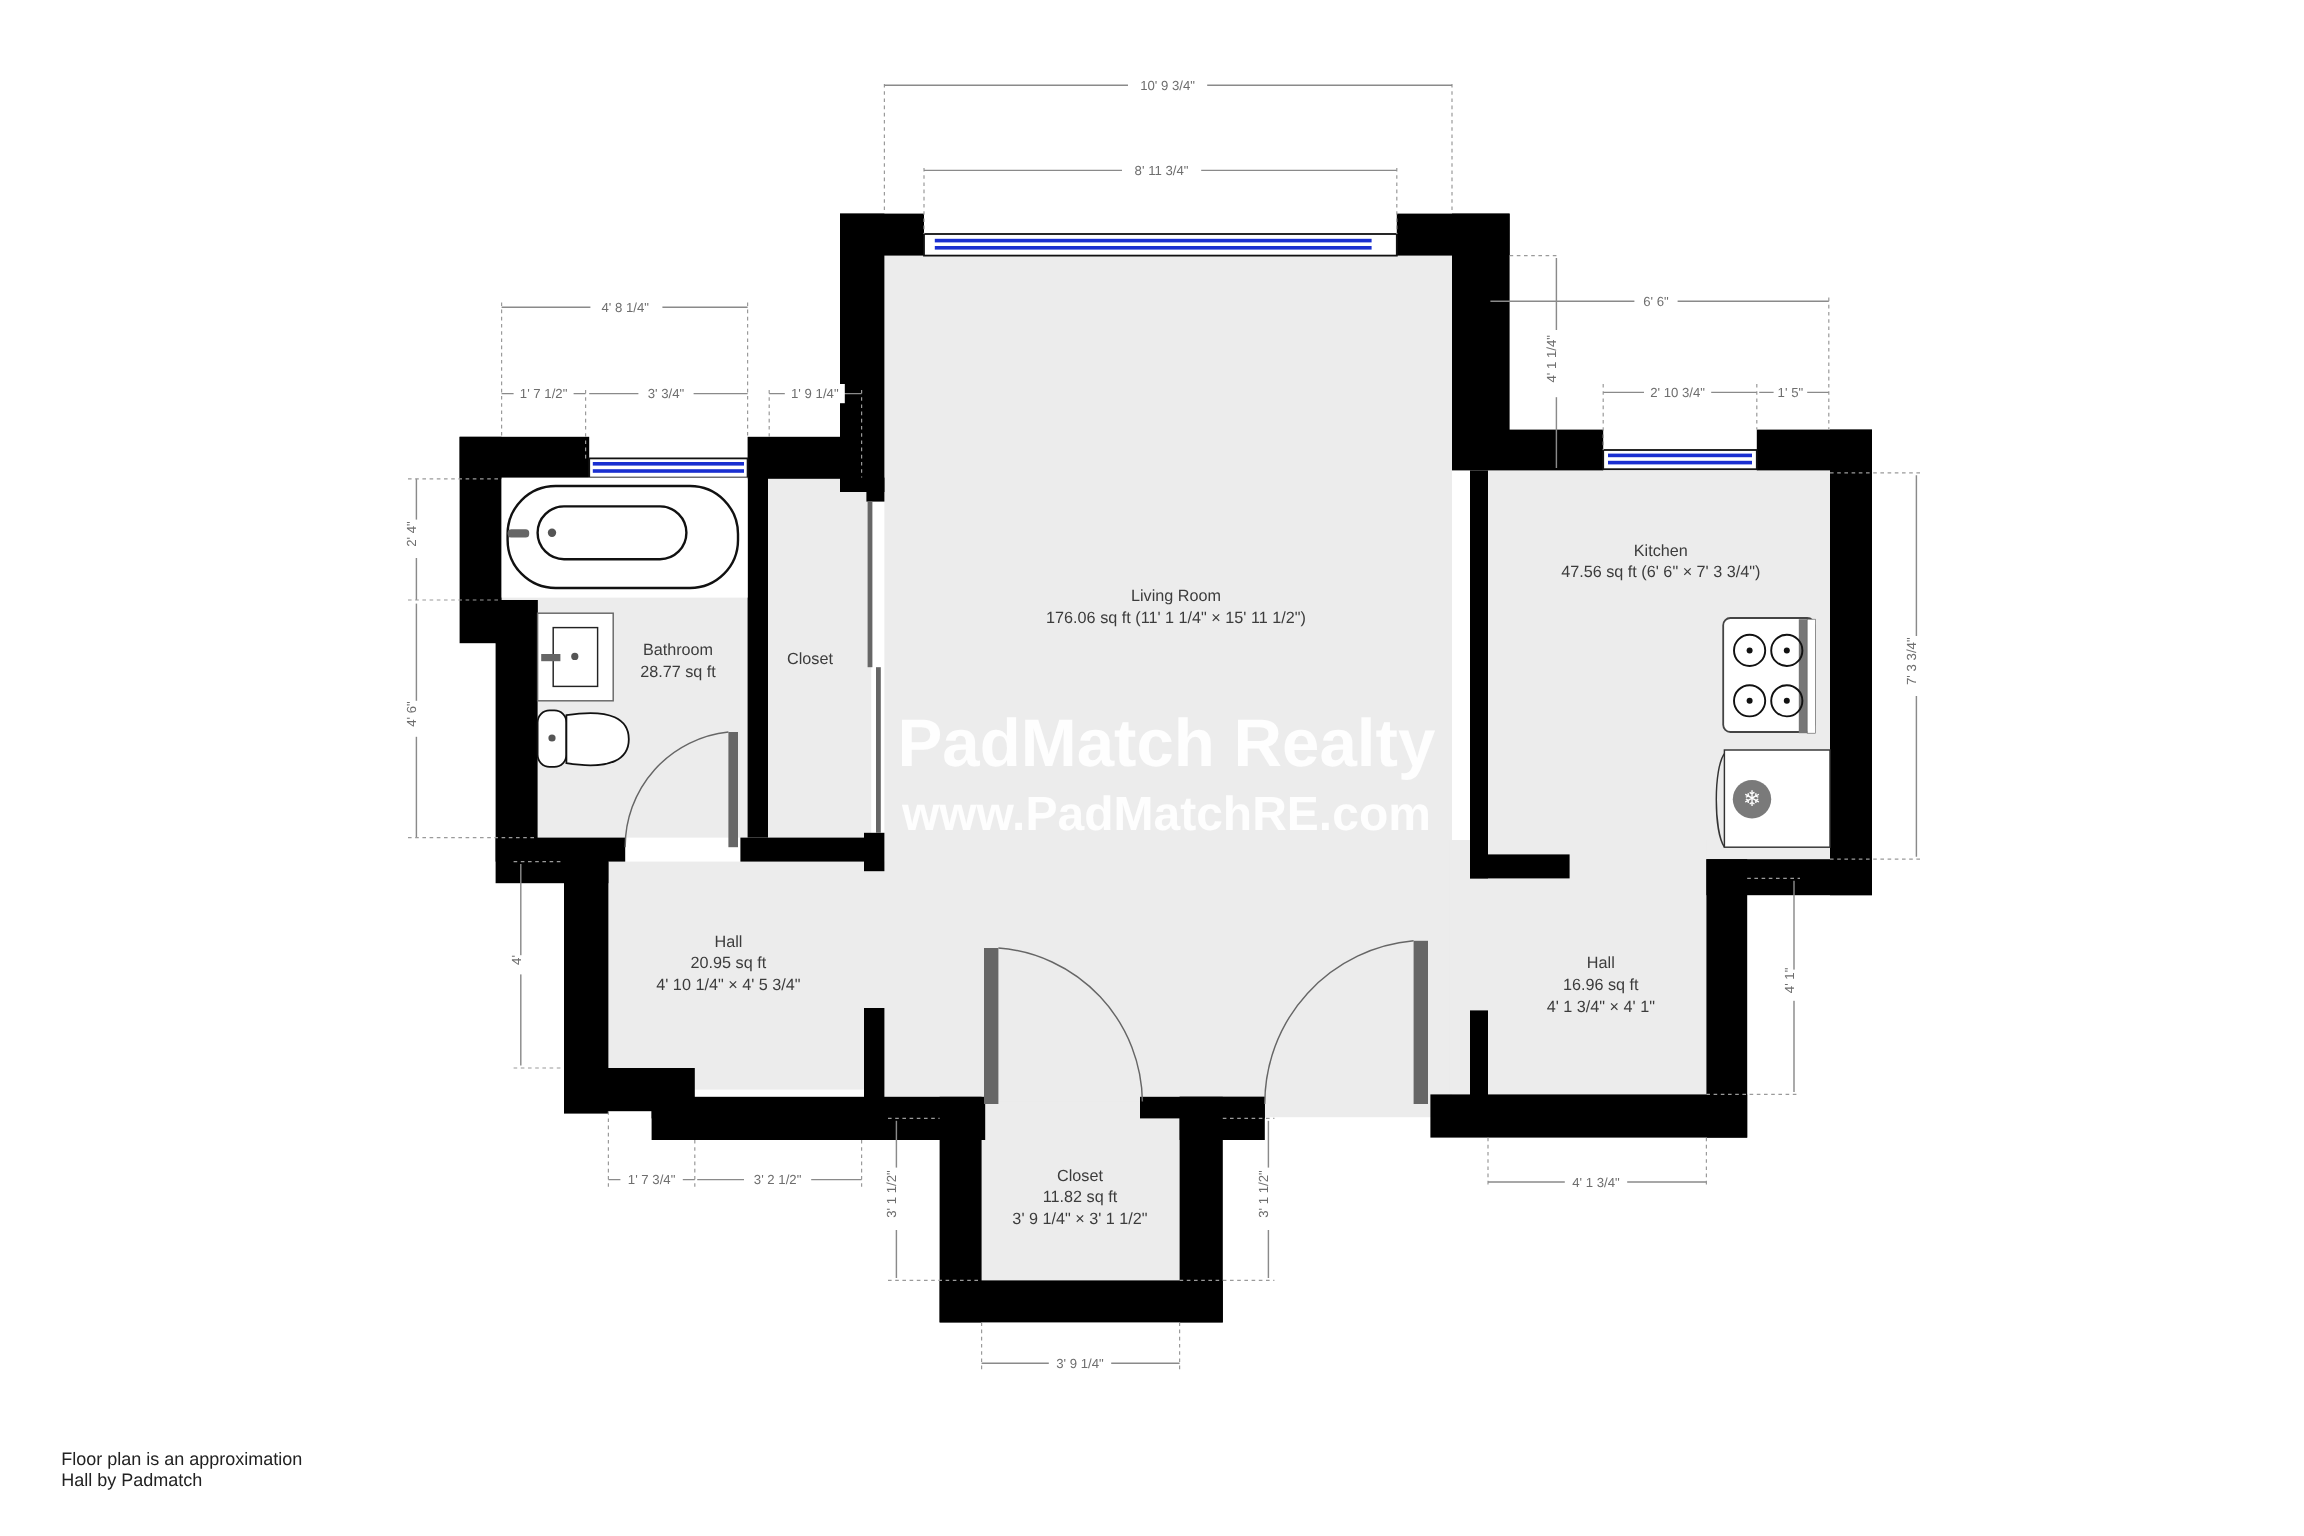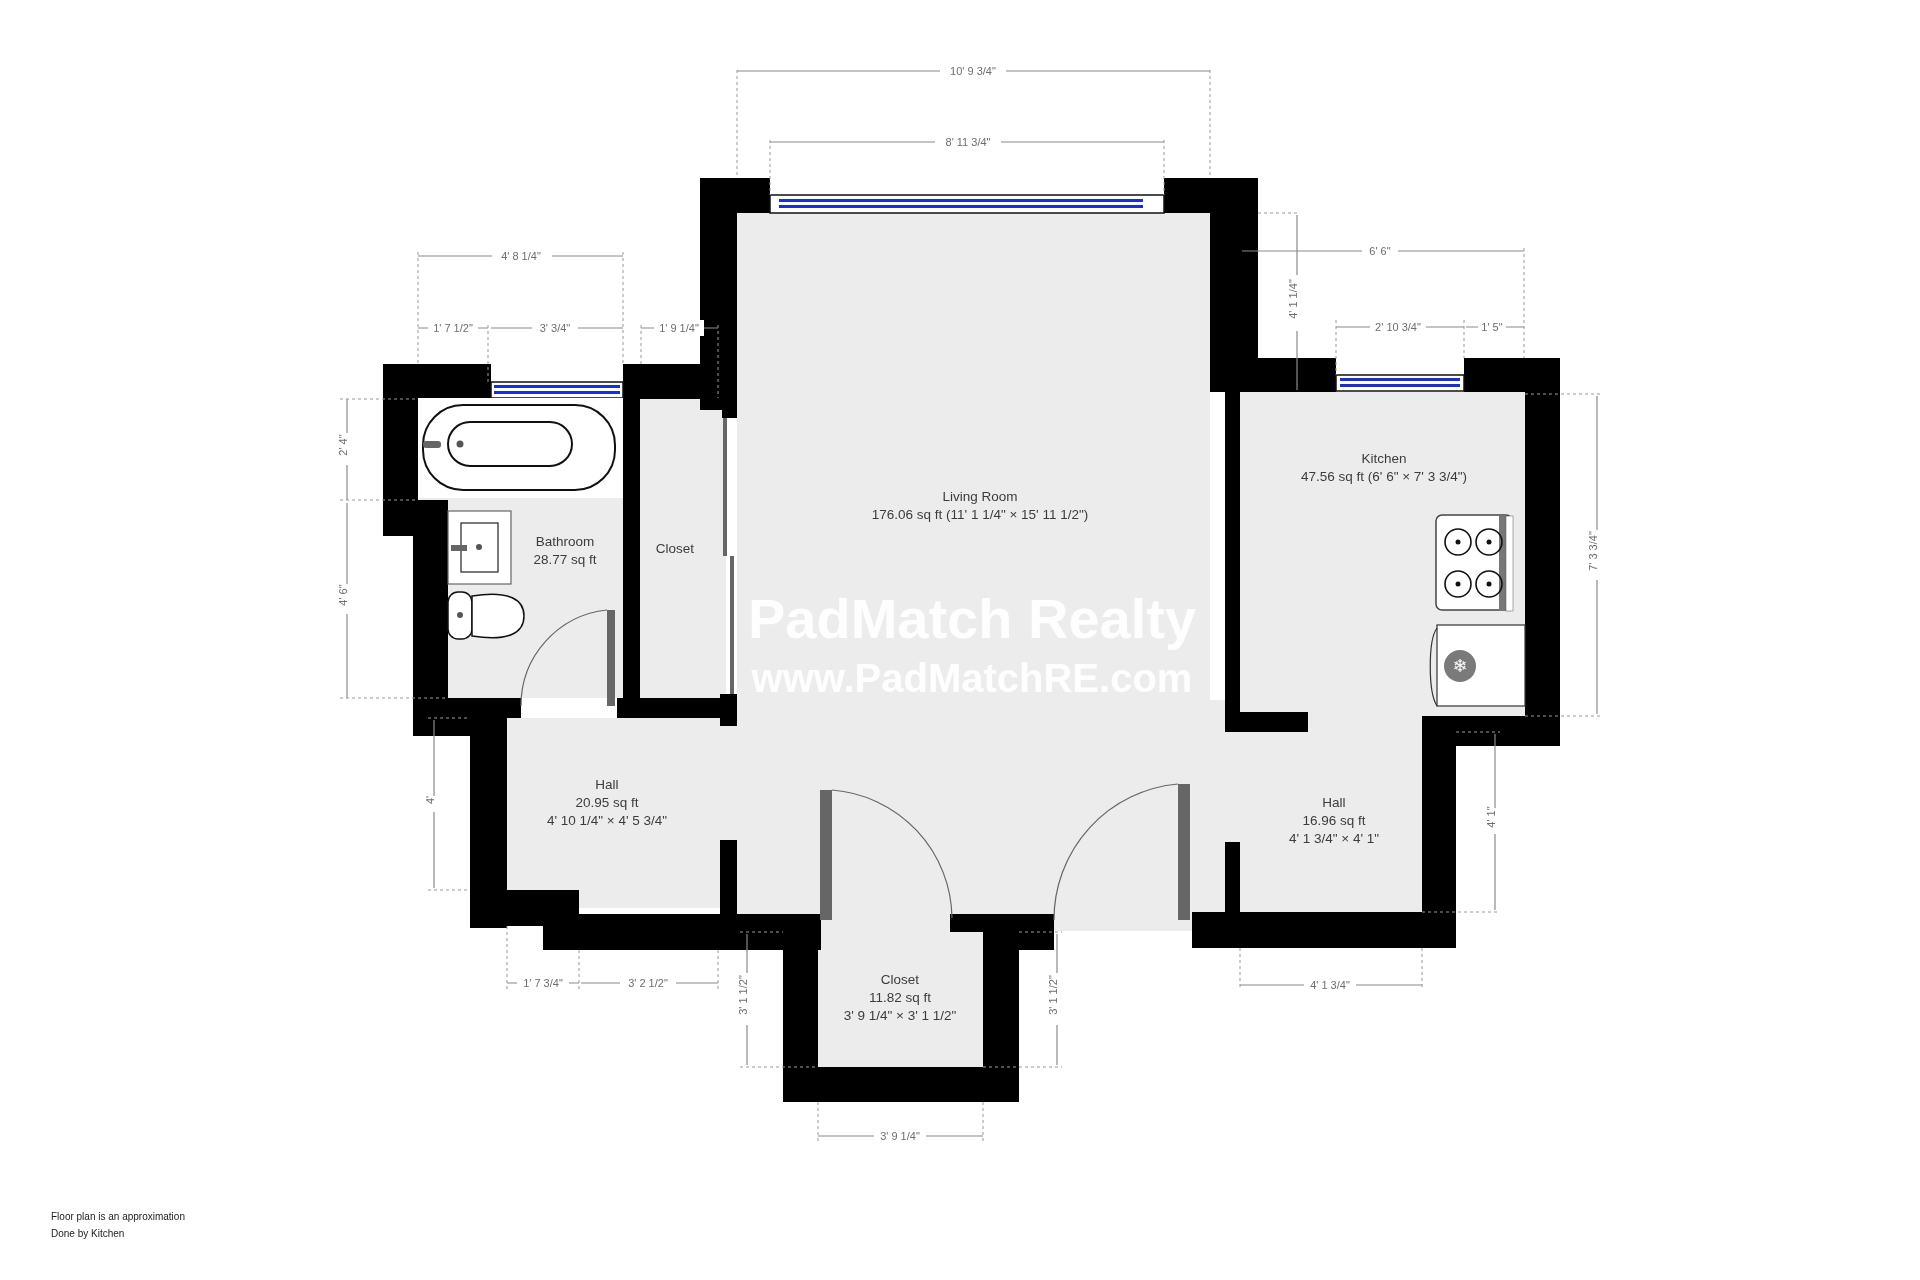--- a/index.html
+++ b/index.html
@@ -5,21 +5,21 @@
   html,body{margin:0;padding:0;background:#ffffff;}
   body{width:1920px;height:1280px;position:relative;overflow:hidden;font-family:"Liberation Sans",sans-serif;}
   #plan{position:absolute;left:0;top:0;}
   .room-label{font-family:"Liberation Sans",sans-serif;font-size:13.5px;fill:#3c3c3c;text-anchor:middle;}
   .dim-label{font-family:"Liberation Sans",sans-serif;font-size:11px;fill:#6e6e6e;text-anchor:middle;}
   .dim-line{stroke:#8a8a8a;stroke-width:1.2;fill:none;}
   .ext-line{stroke:#9a9a9a;stroke-width:1;stroke-dasharray:3 3;fill:none;}
   .wall{fill:#000000;}
   .floor{fill:#ececec;}
   .watermark{font-family:"Liberation Sans",sans-serif;font-weight:bold;fill:#ffffff;text-anchor:middle;}
-  .footer{position:absolute;left:51px;font-size:10px;color:#222;line-height:17px;}
+  .footer{position:absolute;left:51px;font-size:15px;color:#222;line-height:17px;}
 </style>
 </head>
 <body>
 
 <svg id="plan" width="1920" height="1280" viewBox="0 0 1920 1280" xmlns="http://www.w3.org/2000/svg">
 
   <g>
 
     <rect class="floor" x="737" y="213" width="473" height="718"></rect>
     <rect class="floor" x="507" y="718" width="232" height="190"></rect>
@@ -325,14 +325,14 @@
   </g>
 
   <g opacity="0.95">
     <text class="watermark" x="972" y="638" font-size="56">PadMatch Realty</text>
     <text class="watermark" x="972" y="692" font-size="40">www.PadMatchRE.com</text>
   </g>
 </svg>
 
 <div class="footer" style="top:1208px;">
   <div>Floor plan is an approximation</div>
-  <div>Done by Kitchen</div>
+  <div>Hall by Padmatch</div>
 </div>
 
 </body></html>

